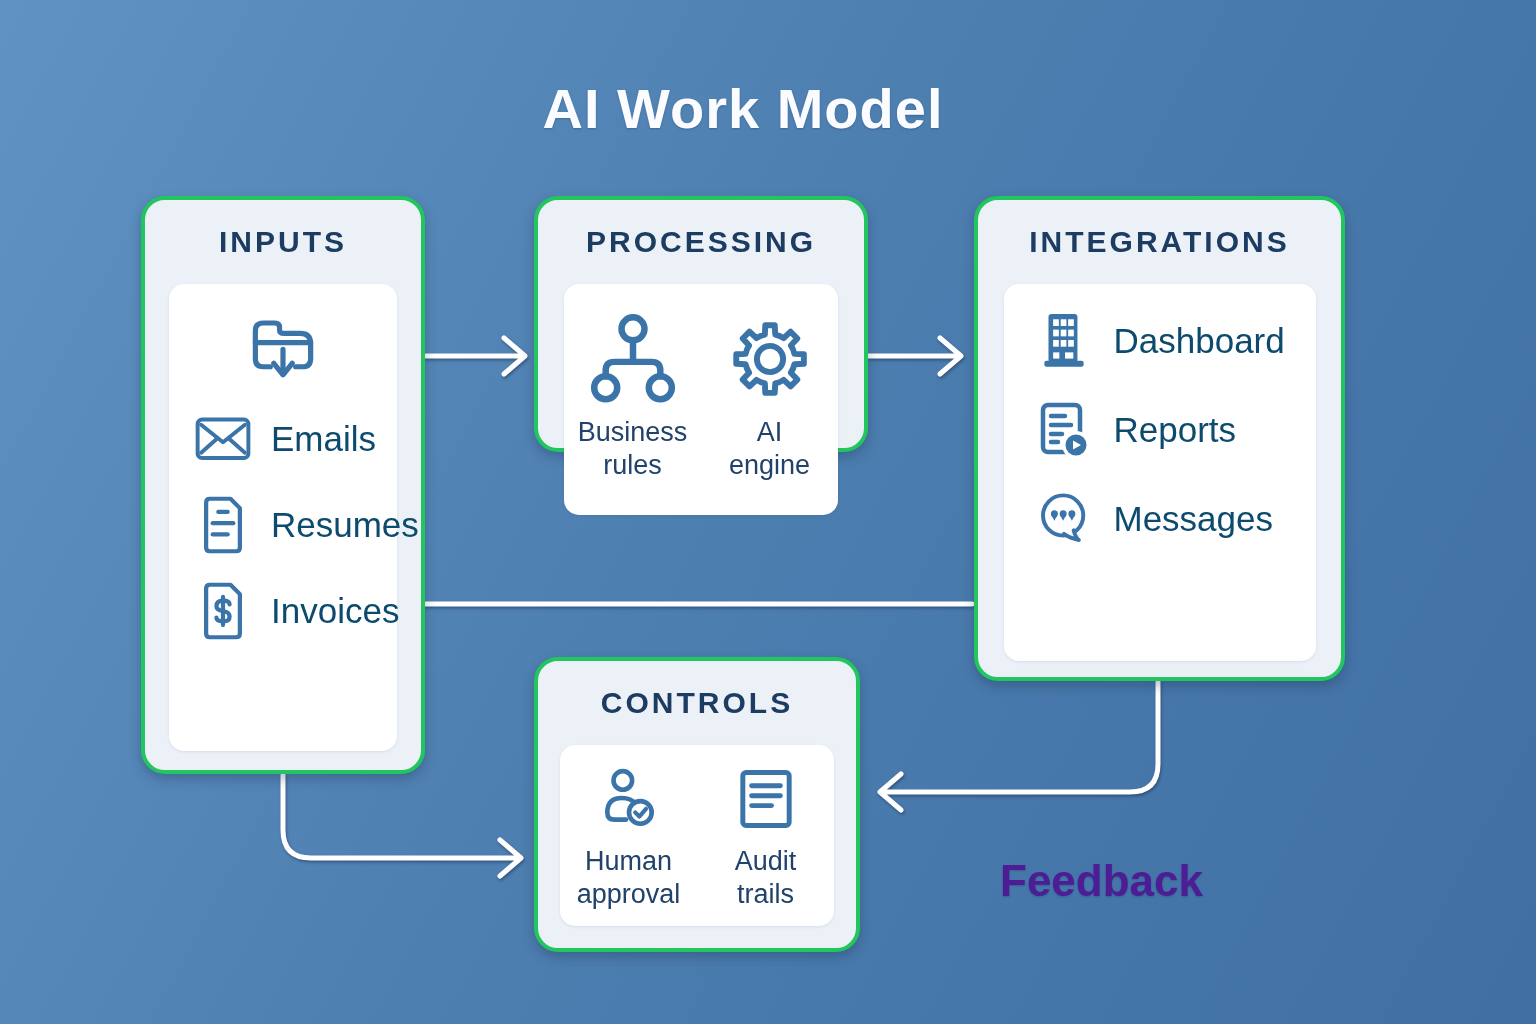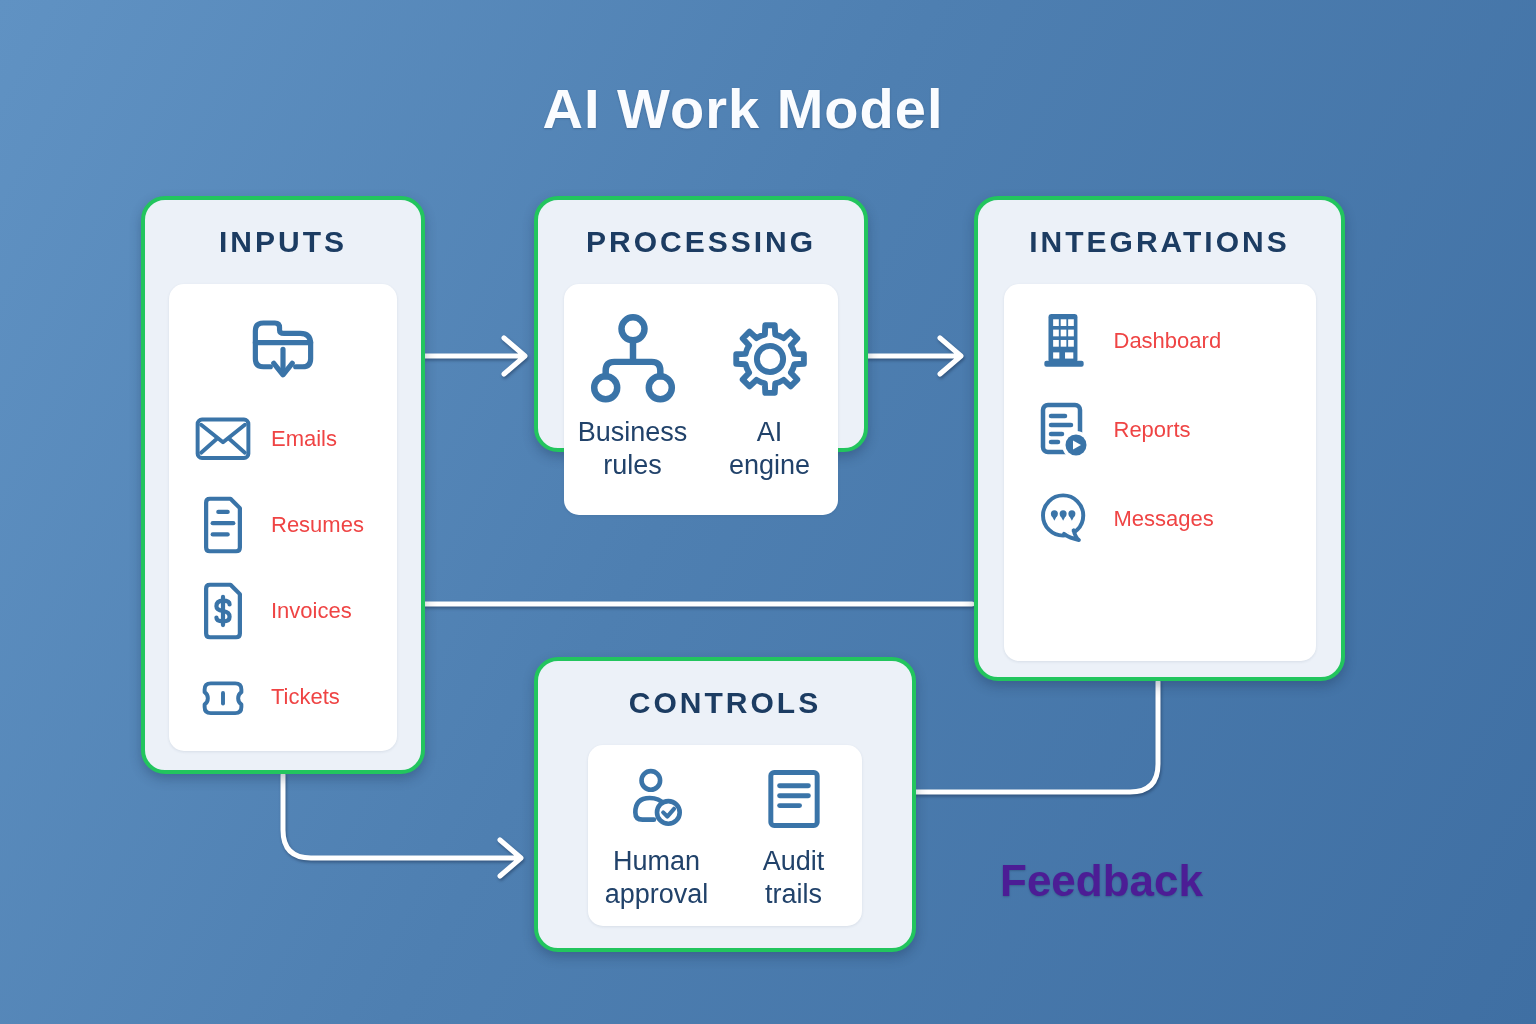--- a/index.html
+++ b/index.html
@@ -37,35 +37,35 @@
     letter-spacing:3px; line-height:36px;
   }
   .card {
     background:#ffffff; border-radius:15px; margin:24px auto 0 auto;
     box-shadow:0 1px 3px rgba(30,55,90,.10);
   }
 
   .panel-inputs       { left:141px; top:196px; width:284px; height:578px; }
   .panel-processing   { left:534px; top:196px; width:334px; height:256px; }
   .panel-integrations { left:974px; top:196px; width:371px; height:485px; }
-  .panel-controls     { left:534px; top:657px; width:382px; height:295px; }
+  .panel-controls     { left:534px; top:657px; width:326px; height:295px; }
 
   .panel-inputs .card       { width:228px; height:467px; padding-top:24px; }
   .panel-processing .card   { width:274px; height:231px; padding-top:26px; }
   .panel-integrations .card { width:312px; height:377px; padding-top:12px; }
   .panel-controls .card     { width:274px; height:181px; padding-top:16px; }
 
   .hero-icon { width:74px; height:76px; margin:0 auto 12px auto; color:#3a74a8; }
   .hero-icon svg { width:74px; height:76px; display:block; }
 
   .list-row { display:flex; align-items:center; height:86px; padding-left:26px; color:#3a74a8; }
   .panel-integrations .list-row { height:89px; padding-left:32px; }
   .row-icon { width:56px; height:60px; flex:0 0 56px; display:flex; align-items:center; }
   .row-icon svg { width:56px; max-height:60px; display:block; }
-  .row-label { font-size:22px; font-weight:500; color:#ef4444; margin-left:20px; white-space:nowrap; }
+  .row-label { font-size:35px; font-weight:500; color:#0c4a6e; margin-left:20px; white-space:nowrap; }
   .panel-integrations .row-label { margin-left:22px; }
 
   .col-wrap { display:flex; justify-content:space-around; align-items:flex-start; height:100%; }
   .col-item { display:flex; flex-direction:column; align-items:center; color:#3a74a8; }
   .col-icon { height:98px; display:flex; align-items:center; justify-content:center; }
   .panel-controls .col-icon { height:76px; }
   .col-label {
     margin-top:8px; font-size:27px; font-weight:500; color:#21426a;
     text-align:center; line-height:33px; width:120px;
   }
@@ -132,29 +132,20 @@
         <span class="row-icon">
           <svg viewBox="0 0 52 64" fill="none" stroke="currentColor" stroke-width="4.5" stroke-linecap="round" stroke-linejoin="round">
             <path d="M12 4 H34 L44 14 V56 Q44 60 40 60 H12 Q8 60 8 56 V8 Q8 4 12 4 Z"></path>
             <path d="M26 17 V47"></path>
             <path d="M33 25 Q33 21 26 21 Q19 21 19 27 Q19 31 26 32 Q33 33 33 38 Q33 43 26 43 Q19 43 19 39"></path>
           </svg>
         </span>
         <span class="row-label">Invoices</span>
       </div>
 
-      <div class="list-row">
-        <span class="row-icon">
-          <svg viewBox="0 0 64 58" fill="none" stroke="currentColor" stroke-width="4.5" stroke-linecap="round" stroke-linejoin="round">
-            <path d="M18 13 H46 Q53 13 53 20 V23 A8.5 8.5 0 0 0 53 37 V40 Q53 47 46 47 H18 Q11 47 11 40 V37 A8.5 8.5 0 0 0 11 23 V20 Q11 13 18 13 Z"></path>
-            <path d="M32 24 V36"></path>
-          </svg>
-        </span>
-        <span class="row-label">Tickets</span>
-      </div>
     </div>
   </section>
 
   <section class="panel panel-processing">
     <div class="panel-title">PROCESSING</div>
     <div class="card">
       <div class="col-wrap">
         <div class="col-item">
           <span class="col-icon">
             <svg viewBox="0 0 64 64" width="92" height="96" fill="none" stroke="currentColor" stroke-width="4.5" stroke-linecap="round" stroke-linejoin="round">

